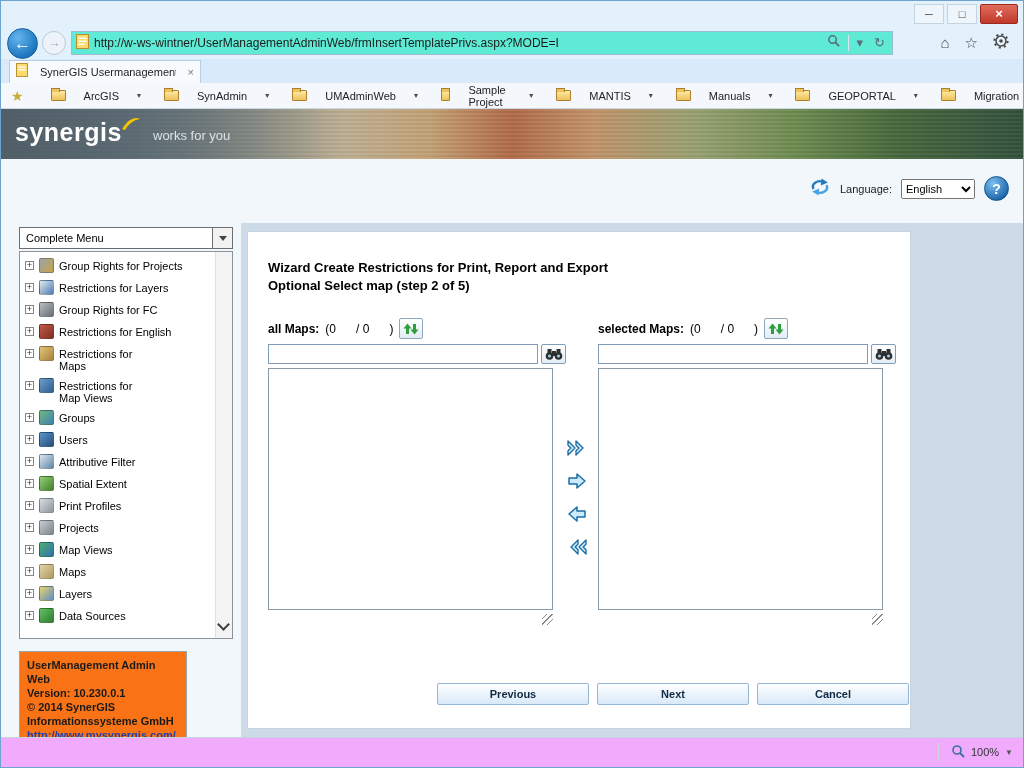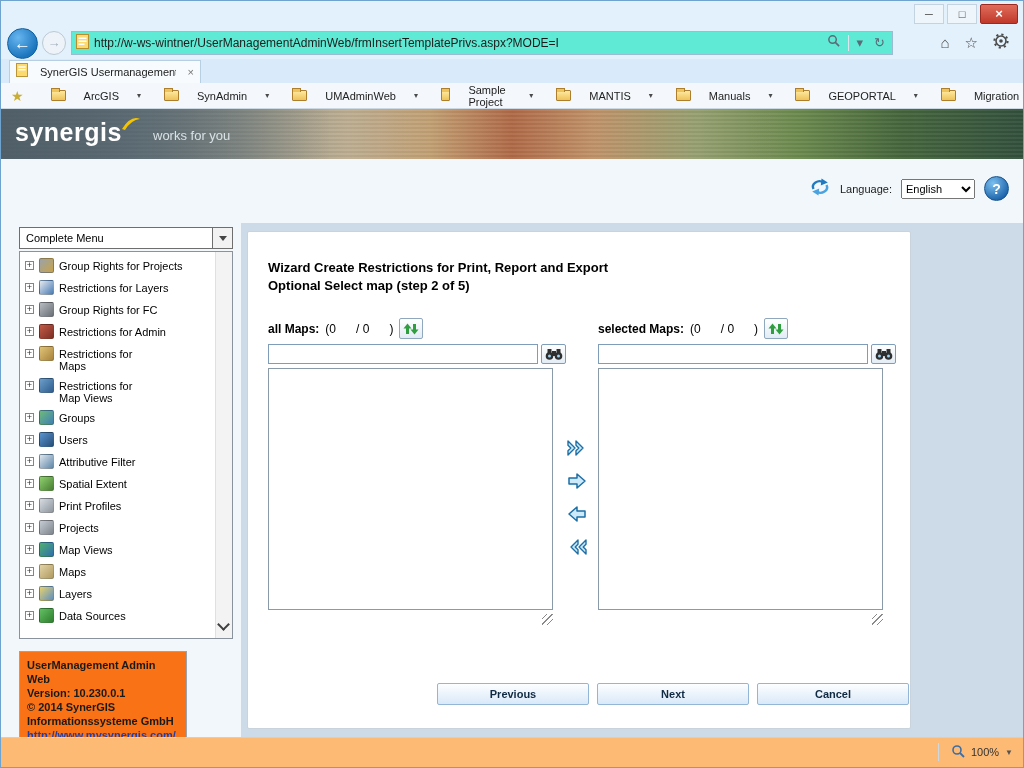--- a/index.html
+++ b/index.html
@@ -137,21 +137,21 @@
   .grip { position:absolute; top:382px; width:11px; height:11px;
           background:repeating-linear-gradient(135deg, transparent 0 3px, #8a8a8a 3px 4px); }
   .xfer-col { position:absolute; left:314px; top:204px; display:flex; flex-direction:column; gap:9px; }
   .xfer-btn { width:30px; height:24px; background:none; border:none; display:flex; align-items:center;
               justify-content:center; cursor:pointer; }
   .wbtn { position:absolute; top:451px; width:152px; height:22px; font-size:11px; font-weight:bold;
           color:#102a43; background:linear-gradient(#fdfeff,#d9e9f8); border:1px solid #93b6d6;
           border-radius:2px; font-family:"Liberation Sans",sans-serif; }
   .wbtn-prev { left:189px; } .wbtn-next { left:349px; } .wbtn-cancel { left:509px; }
   
-  .statusbar { position:absolute; bottom:0; left:0; right:0; height:30px; background:#fdba74;
+  .statusbar { position:absolute; bottom:0; left:0; right:0; height:30px; background:#f0abfc;
                border-top:1px solid #c7d3dc; }
   .zoom { position:absolute; right:10px; top:5px; display:flex; align-items:center; gap:6px;
           font-size:11px; color:#333; }
   .zoom-sep { width:1px; height:18px; background:#cdd8e1; margin-right:6px; }
   .zoom-caret { font-size:8px; color:#555; }
 </style>
 </head>
 <body>
 
 <div class="titlebar">
@@ -307,21 +307,21 @@
         <span class="tree-label">Restrictions for Layers</span>
       </div>
       <div class="tree-row">
         <span class="expander">+</span>
         <span class="ticon ic3"></span>
         <span class="tree-label">Group Rights for FC</span>
       </div>
       <div class="tree-row">
         <span class="expander">+</span>
         <span class="ticon ic4"></span>
-        <span class="tree-label">Restrictions for Admin</span>
+        <span class="tree-label">Restrictions for English</span>
       </div>
       <div class="tree-row">
         <span class="expander">+</span>
         <span class="ticon ic5"></span>
         <span class="tree-label">Restrictions for
 Maps</span>
       </div>
       <div class="tree-row">
         <span class="expander">+</span>
         <span class="ticon ic6"></span>

